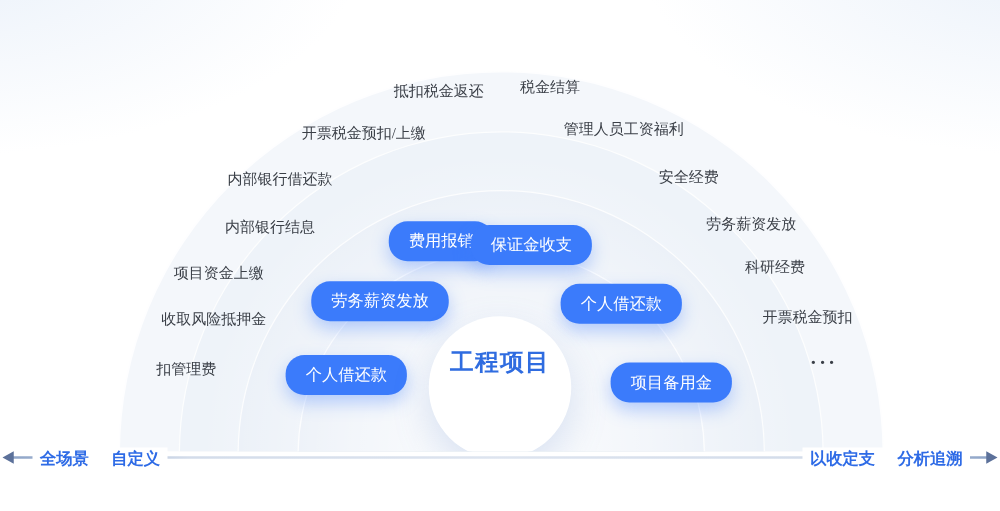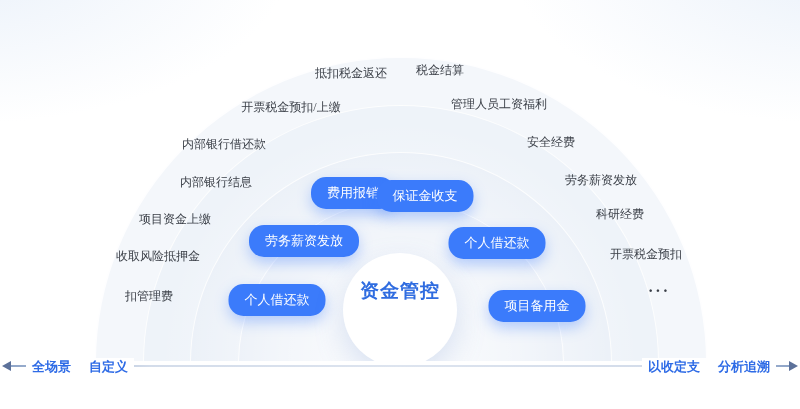--- a/index.html
+++ b/index.html
@@ -98,35 +98,35 @@
 <div class="stage">
 
   <div class="arch">
     <div class="ring ring1"></div>
     <div class="ring ring2"></div>
     <div class="ring ring3"></div>
     <div class="ring ring4"></div>
     <div class="glow"></div>
 
     <div class="center-circle">
-      <div class="line">资金管控</div>
+      <div class="line">工程项目</div>
     </div>
   </div>
 
   <span class="olabel" style="left:351px;top:73px">抵扣税金返还</span>
   <span class="olabel" style="left:440px;top:70px">税金结算</span>
   <span class="olabel" style="left:291px;top:107px">开票税金预扣/上缴</span>
   <span class="olabel" style="left:499px;top:104px">管理人员工资福利</span>
   <span class="olabel" style="left:224px;top:144px">内部银行借还款</span>
   <span class="olabel" style="left:551px;top:142px">安全经费</span>
   <span class="olabel" style="left:216px;top:182px">内部银行结息</span>
   <span class="olabel" style="left:601px;top:180px">劳务薪资发放</span>
   <span class="olabel" style="left:175px;top:219px">项目资金上缴</span>
   <span class="olabel" style="left:620px;top:214px">科研经费</span>
-  <span class="olabel" style="left:158px;top:256px">收取风险抵押金</span>
+  <span class="olabel" style="left:171px;top:256px">收取风险抵押金</span>
   <span class="olabel" style="left:646px;top:254px">开票税金预扣</span>
   <span class="olabel" style="left:149px;top:296px">扣管理费</span>
   <span class="olabel ellipsis" style="left:659px;top:291px">···</span>
 
   <div class="pill" style="left:353px;top:193px">费用报销</div>
   <div class="pill" style="left:425px;top:196px">保证金收支</div>
   <div class="pill" style="left:304px;top:241px">劳务薪资发放</div>
   <div class="pill" style="left:497px;top:243px">个人借还款</div>
   <div class="pill" style="left:277px;top:300px">个人借还款</div>
   <div class="pill" style="left:537px;top:306px">项目备用金</div>

